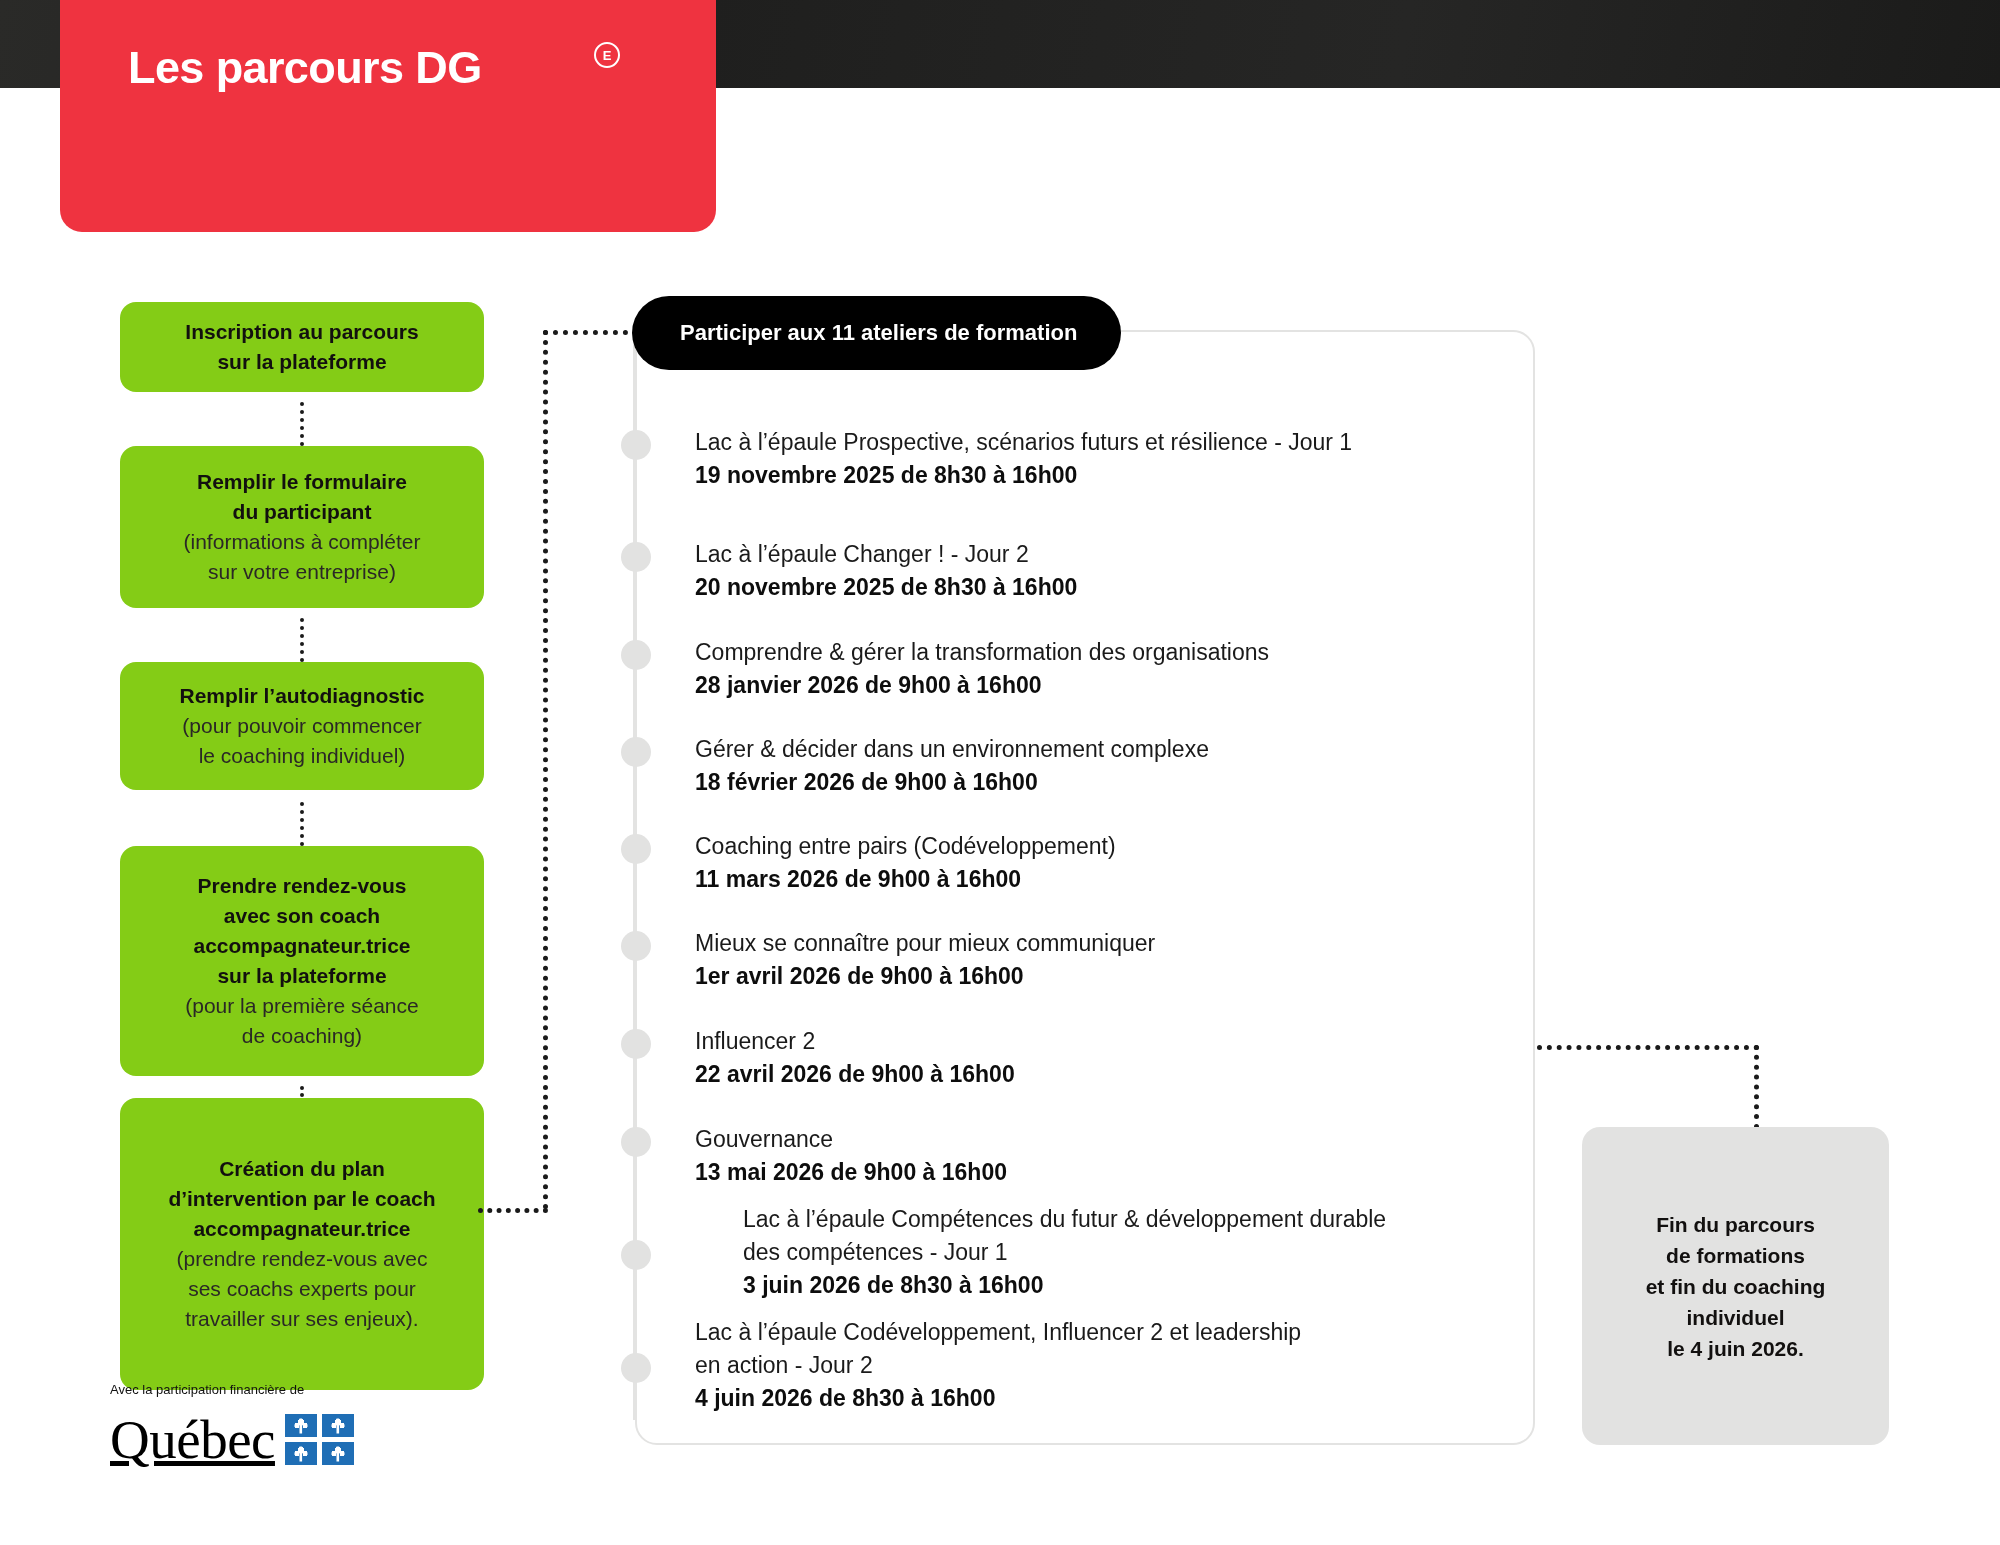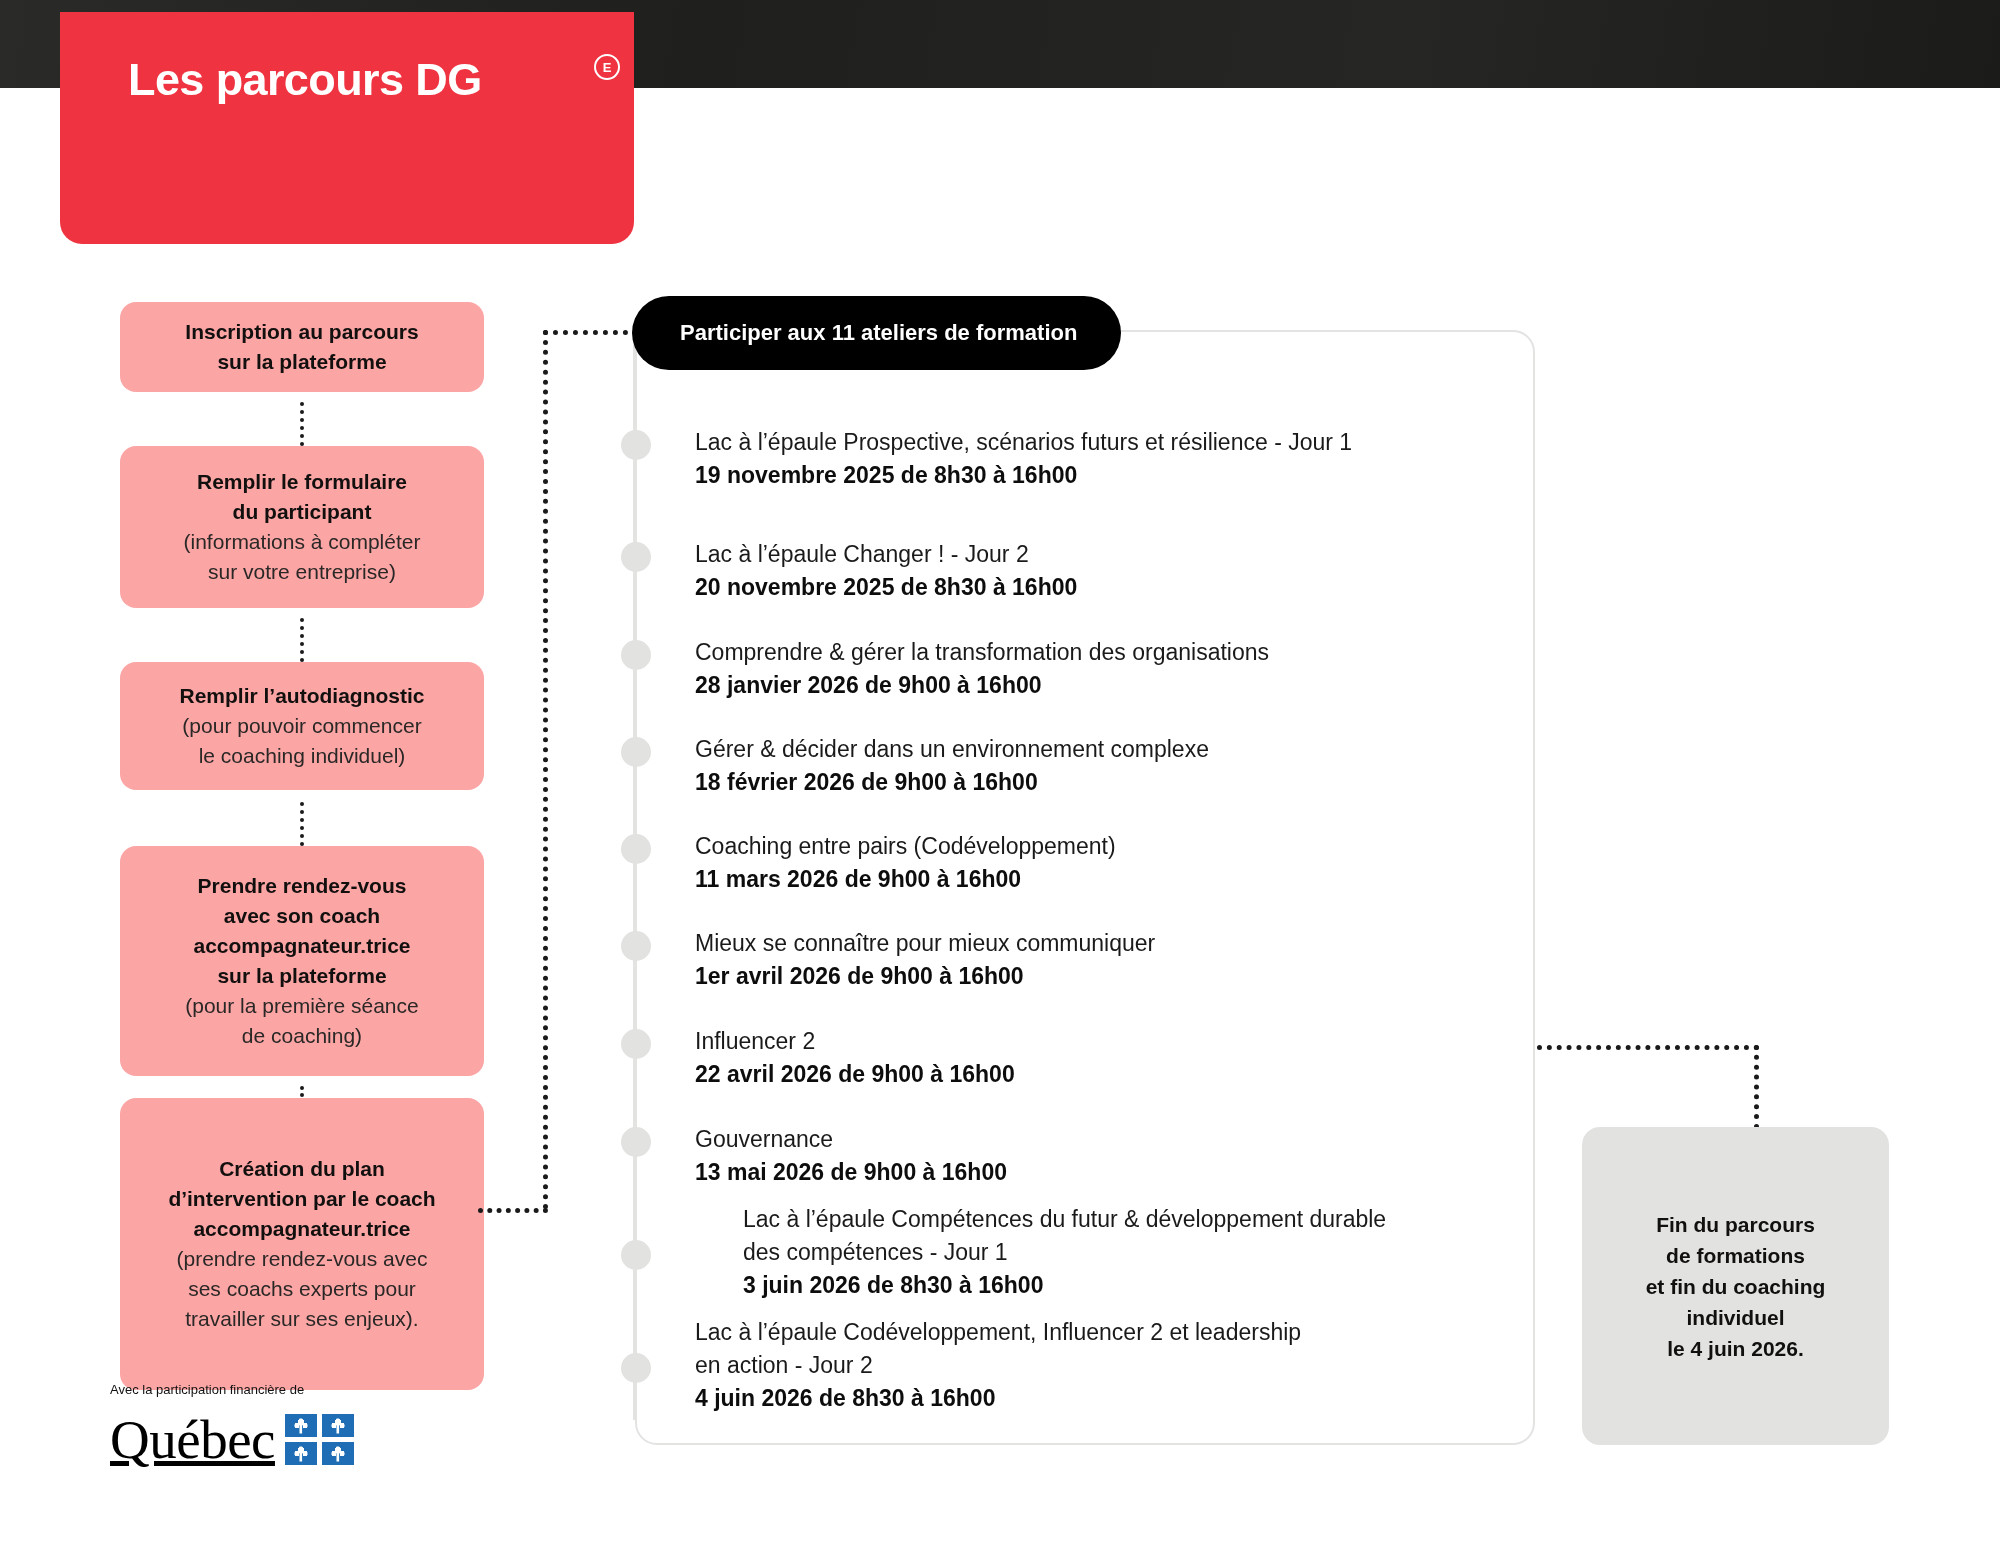--- a/index.html
+++ b/index.html
@@ -23,22 +23,22 @@
   .topbar {
     position: absolute;
     left: 0; top: 0;
     width: 2000px; height: 88px;
     background: linear-gradient(100deg, #2a2a28 0%, #1f1f1e 35%, #262625 70%, #1b1b1a 100%);
   }
 
   
   .brandcard {
     position: absolute;
-    left: 60px; top: 12px;
-    width: 574px; height: 232px;
+    left: 60px; top: 0;
+    width: 656px; height: 232px;
     background: #ef3340;
     border-bottom-left-radius: 22px;
     border-bottom-right-radius: 22px;
     color: #ffffff;
   }
   .brand-title {
     position: absolute;
     left: 68px; top: 42px;
     font-size: 45px;
     font-weight: 700;
@@ -81,21 +81,21 @@
     font-weight: 400;
     line-height: 29px;
     white-space: pre-line;
   }
 
   
   .step {
     position: absolute;
     left: 120px;
     width: 364px;
-    background: #fca5a5;
+    background: #84cc16;
     border-radius: 16px;
     display: flex;
     flex-direction: column;
     align-items: center;
     justify-content: center;
     text-align: center;
     padding: 0 18px;
   }
   .step-title {
     font-size: 21px;

